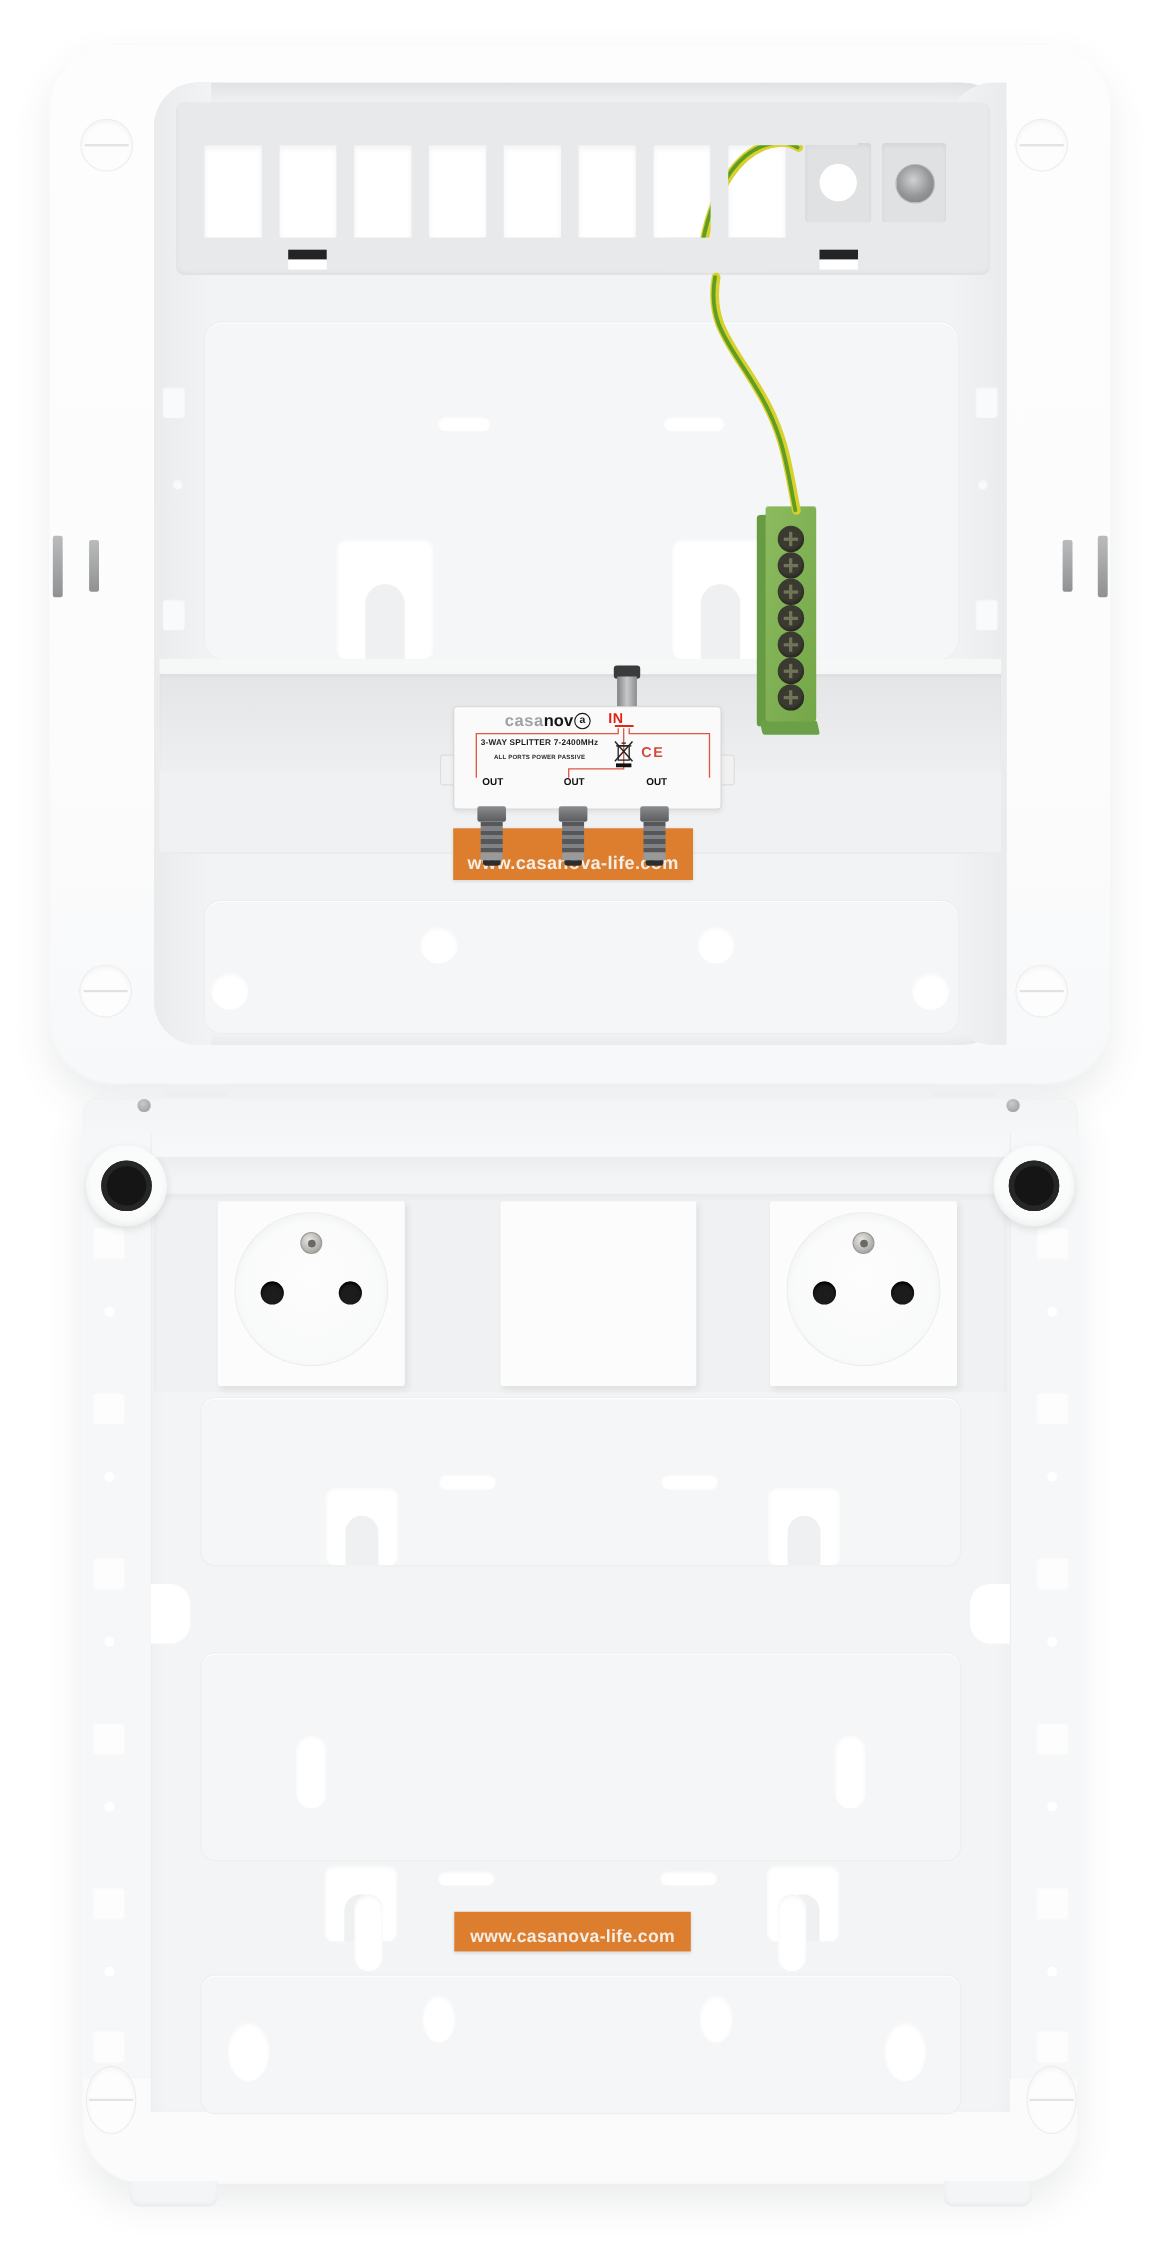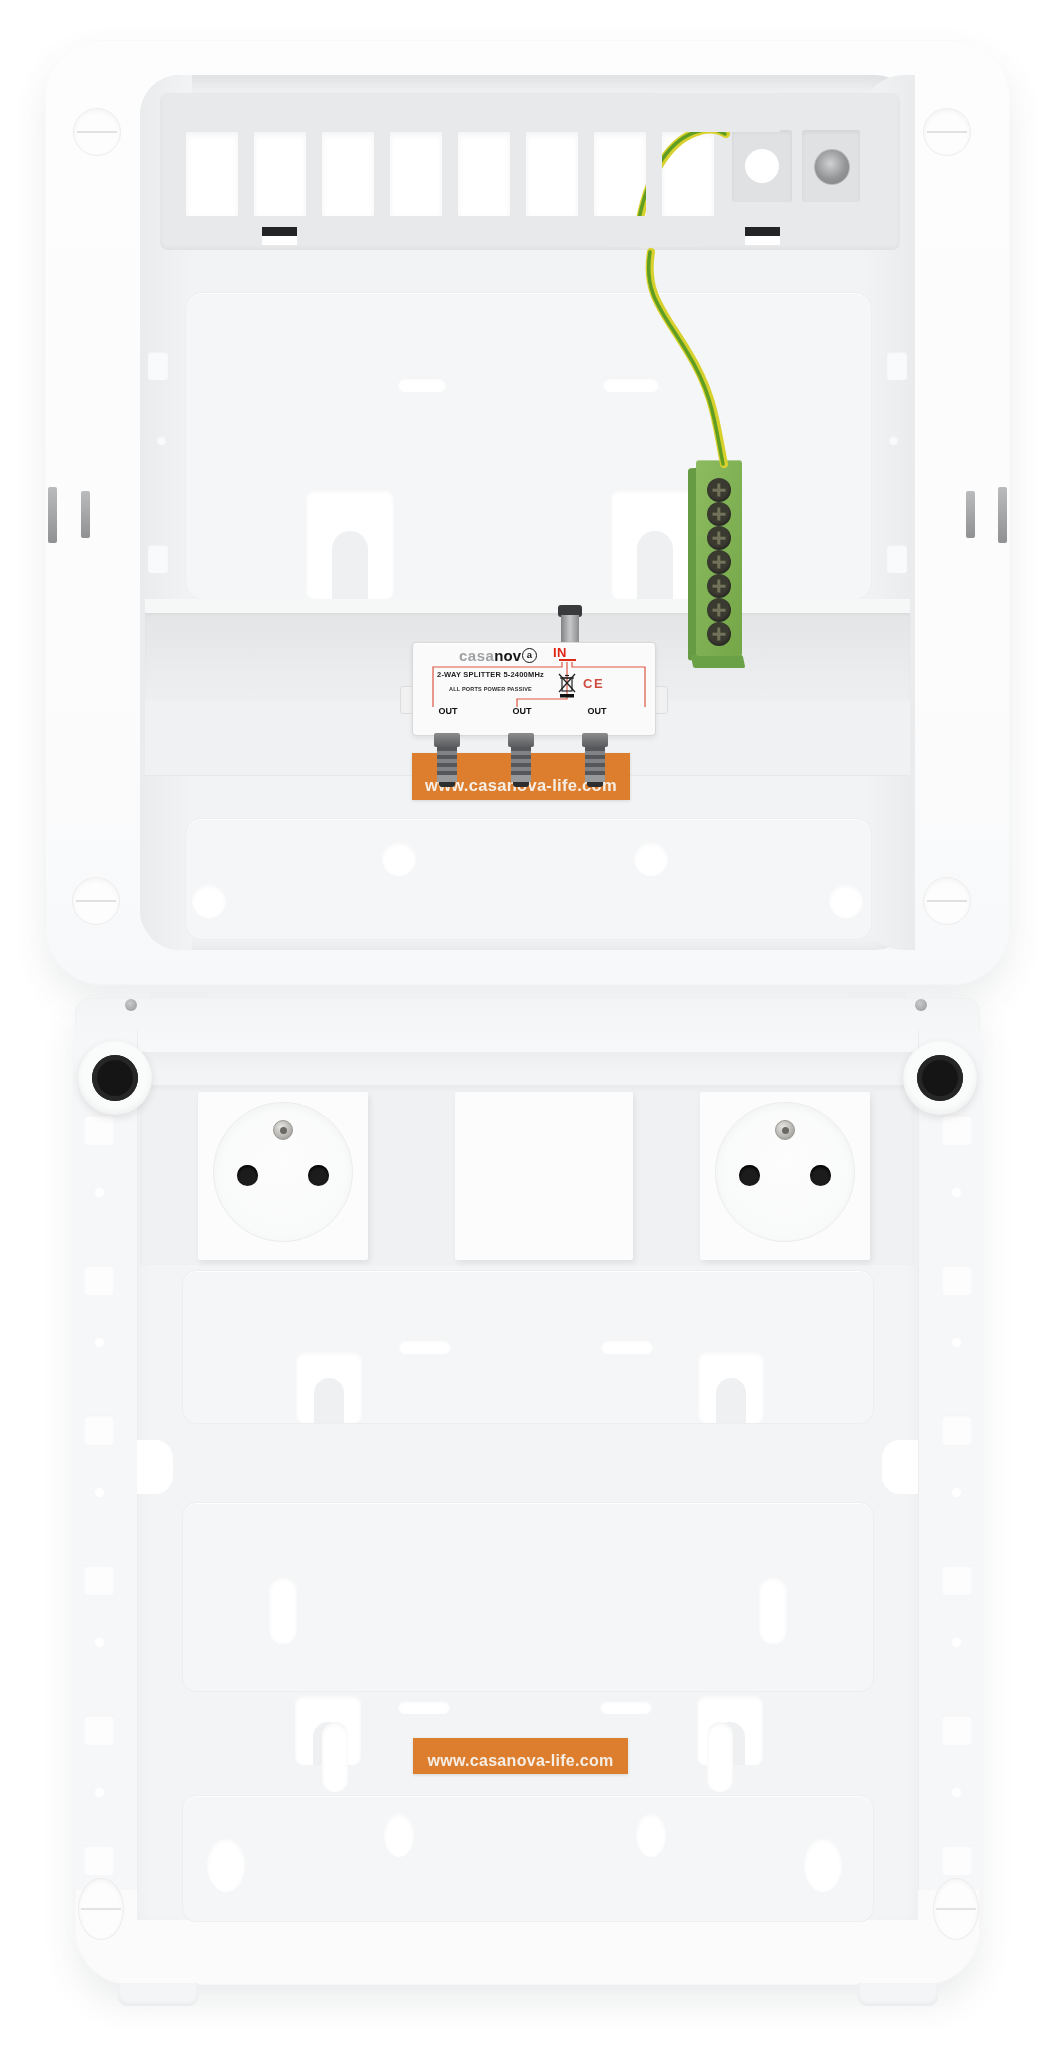--- a/index.html
+++ b/index.html
@@ -249,21 +249,21 @@
       <path d="M154 19 L154 56 L104 56 L104 64" fill="none" stroke="#dd5742" stroke-width="1.2"></path>
       <path d="M159 19 L159 24 L232 24 L232 64" fill="none" stroke="#dd5742" stroke-width="1.2"></path>
       <path d="M146 17 L163 17" stroke="#dd2a15" stroke-width="2"></path>
     </svg>
     <div class="abs brand">
       <span class="casa">casa</span>
         <span class="nov">nov</span>
         <span class="a-circ">a</span>
     </div>
     <div class="abs in-label">IN</div>
-    <div class="abs spec-line">2-WAY SPLITTER  5-2400MHz</div>
+    <div class="abs spec-line">3-WAY SPLITTER  7-2400MHz</div>
     <div class="abs passive-line">ALL PORTS POWER PASSIVE</div>
     <svg class="abs" style="left:144px;top:28px;" width="20" height="28">
       <rect x="5" y="7" width="10" height="13" fill="none" stroke="#222" stroke-width="1.2"></rect>
       <line x1="3" y1="7" x2="17" y2="7" stroke="#222" stroke-width="1.2"></line>
       <line x1="8" y1="4.5" x2="12" y2="4.5" stroke="#222" stroke-width="1.2"></line>
       <line x1="2" y1="3" x2="18" y2="21" stroke="#222" stroke-width="1.3"></line>
       <line x1="18" y1="3" x2="2" y2="21" stroke="#222" stroke-width="1.3"></line>
       <rect x="3" y="23" width="14" height="3.5" fill="#111"></rect>
     </svg>
     <div class="abs ce-mark">CE</div>

